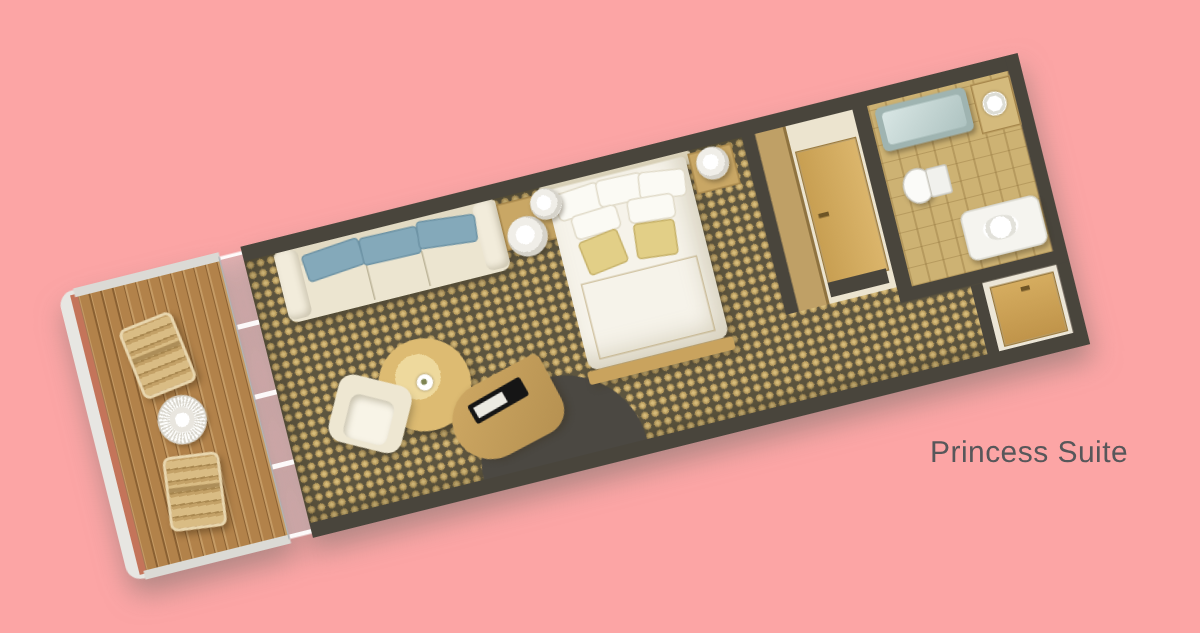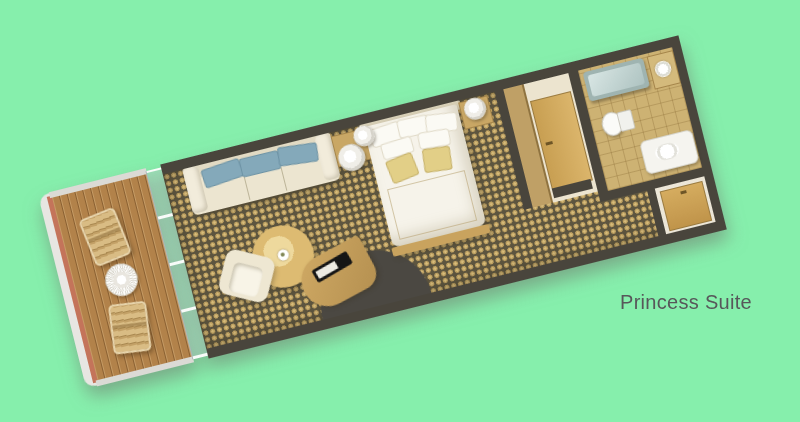--- a/index.html
+++ b/index.html
@@ -1,16 +1,16 @@
 <!DOCTYPE html>
 <html><head>
 <meta charset="utf-8">
 <style>
   html,body{margin:0;padding:0;background:#ffffff;}
-  #canvas{position:relative;width:800px;height:422px;background:#86efac;overflow:hidden;
+  #canvas{position:relative;width:800px;height:422px;background:#fca5a5;overflow:hidden;
           font-family:"Liberation Sans",sans-serif;}
   .abs{position:absolute;}
 
   
   .suite{position:absolute;left:38px;top:195px;width:660px;height:200px;
          transform:rotate(-14deg);transform-origin:0 0;
          filter:drop-shadow(0px 10px 9px rgba(108,106,100,0.5));}
 
   
   .hull{left:0;top:1px;width:13px;height:198px;background:#e7e6e2;border-radius:10px 0 0 10px;}

